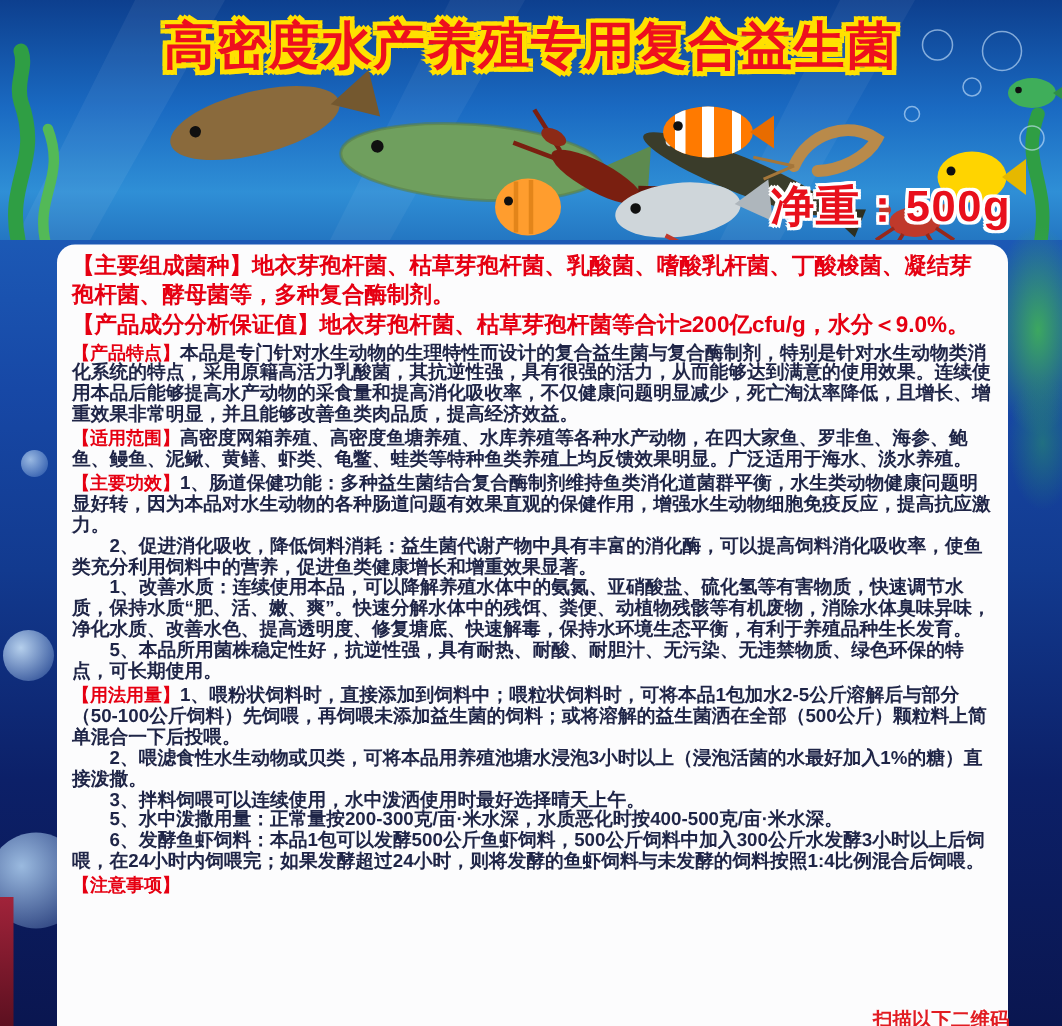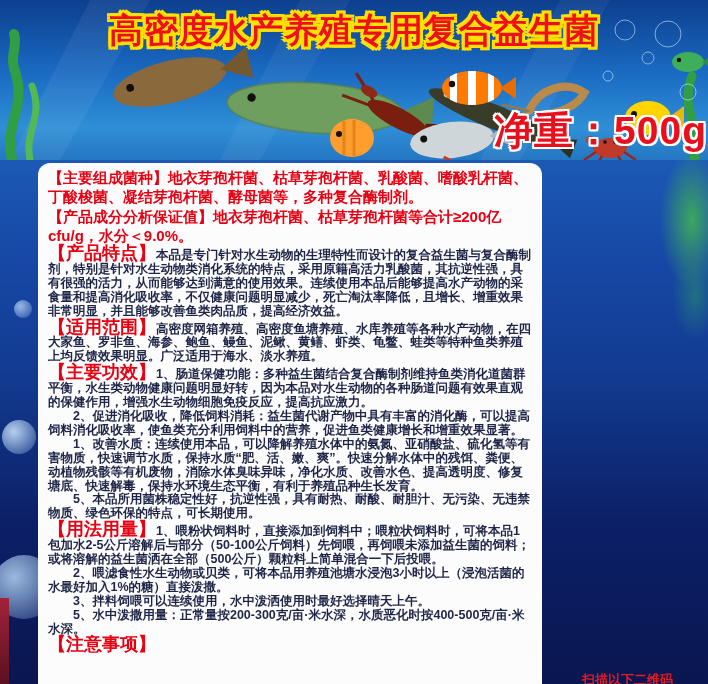--- a/index.html
+++ b/index.html
@@ -6,48 +6,48 @@
   body{font-family:"Liberation Sans","DejaVu Sans",sans-serif;}
   .page{position:relative;width:708px;height:684px;overflow:hidden;
     background:linear-gradient(180deg,#2f86d6 0px,#1d5cb8 140px,#1748a6 260px,#123a8f 380px,#0c2068 520px,#0a1650 684px);}
   
   .header{position:absolute;left:0;top:0;width:708px;height:160px;overflow:hidden;}
   .header svg{position:absolute;left:0;top:0;}
   .title{position:absolute;top:8px;left:0;right:0;text-align:center;z-index:3;
     font-size:34px;font-weight:900;letter-spacing:1px;color:#ee0f1e;white-space:nowrap;
     text-shadow:-3px -3px 0 #ffe100,3px -3px 0 #ffe100,-3px 3px 0 #ffe100,3px 3px 0 #ffe100,
       -3px 0 0 #ffe100,3px 0 0 #ffe100,0 -3px 0 #ffe100,0 3px 0 #ffe100;}
-  .net-weight{position:absolute;right:1px;bottom:2px;z-index:3;
-    font-size:39px;font-weight:900;color:#e8101c;letter-spacing:1px;
+  .net-weight{position:absolute;right:34px;bottom:2px;z-index:3;
+    font-size:29px;font-weight:900;color:#e8101c;letter-spacing:1px;
     text-shadow:-2px -2px 0 #fff,2px -2px 0 #fff,-2px 2px 0 #fff,2px 2px 0 #fff,
       -2px 0 0 #fff,2px 0 0 #fff,0 -2px 0 #fff,0 2px 0 #fff;margin-left:12px;}
   
   .deco{position:absolute;pointer-events:none;}
   .deco-green-right{right:-16px;top:150px;width:64px;height:140px;border-radius:50%;
     background:radial-gradient(closest-side,rgba(62,172,92,.95),rgba(62,172,92,0));}
   .deco-green-right2{right:-10px;top:250px;width:46px;height:90px;border-radius:50%;
     background:radial-gradient(closest-side,rgba(40,140,110,.6),rgba(40,140,110,0));}
   .deco-bubble1{left:2px;top:420px;width:34px;height:34px;border-radius:50%;
     background:radial-gradient(circle at 35% 35%,rgba(210,235,255,.85),rgba(120,180,255,.12));}
   .deco-bubble2{left:-8px;top:555px;width:64px;height:64px;border-radius:50%;
     background:radial-gradient(circle at 35% 35%,rgba(190,225,255,.8),rgba(110,170,255,.1));}
   .deco-bubble3{left:14px;top:300px;width:18px;height:18px;border-radius:50%;
     background:radial-gradient(circle at 35% 35%,rgba(210,235,255,.7),rgba(120,180,255,.1));}
   .deco-coral-left{left:0;top:598px;width:9px;height:86px;
     background:linear-gradient(180deg,#a1233a,#5c1020);}
   
-  .panel{position:absolute;left:38px;top:163px;width:504px;height:521px;box-sizing:border-box;
+  .panel{position:absolute;left:38px;top:163px;width:634px;height:521px;box-sizing:border-box;
     background:#fcfcfd;border-radius:12px 12px 0 0;padding:6px 10px 0 10px;overflow:hidden;z-index:2;}
   .section{margin:0 0 2px 0;}
   .section p{margin:0;}
   .section p.indent{text-indent:2em;}
   .sec-red p{font-size:15px;line-height:18.5px;font-weight:700;color:#e60012;}
   .sec-navy p{font-size:12.5px;line-height:13.9px;font-weight:600;color:#1f2547;}
   .sec-label{color:#e60012;font-weight:700;}
-  .sec-navy .sec-label{font-size:18px;margin-top:38px;}
+  .sec-navy .sec-label{font-size:12px;margin-top:38px;}
   .footer-note{position:absolute;left:582px;top:671px;z-index:4;
     font-size:13px;font-weight:700;color:#e11c22;white-space:nowrap;}
 </style>
 </head>
 <body>
 
 <div class="page">
 
   <div class="header">
     <svg width="708" height="160" viewBox="0 0 708 160">
@@ -187,20 +187,21 @@
           <p><span class="sec-label">【主要功效】</span>1、肠道保健功能：多种益生菌结合复合酶制剂维持鱼类消化道菌群平衡，水生类动物健康问题明显好转，因为本品对水生动物的各种肠道问题有效果直观的保健作用，增强水生动物细胞免疫反应，提高抗应激力。</p>
           <p class="indent">2、促进消化吸收，降低饲料消耗：益生菌代谢产物中具有丰富的消化酶，可以提高饲料消化吸收率，使鱼类充分利用饲料中的营养，促进鱼类健康增长和增重效果显著。</p>
           <p class="indent">1、改善水质：连续使用本品，可以降解养殖水体中的氨氮、亚硝酸盐、硫化氢等有害物质，快速调节水质，保持水质“肥、活、嫩、爽”。快速分解水体中的残饵、粪便、动植物残骸等有机废物，消除水体臭味异味，净化水质、改善水色、提高透明度、修复塘底、快速解毒，保持水环境生态平衡，有利于养殖品种生长发育。</p>
           <p class="indent">5、本品所用菌株稳定性好，抗逆性强，具有耐热、耐酸、耐胆汁、无污染、无违禁物质、绿色环保的特点，可长期使用。</p>
         </div>
         <div class="section sec-navy">
           <p><span class="sec-label">【用法用量】</span>1、喂粉状饲料时，直接添加到饲料中；喂粒状饲料时，可将本品1包加水2-5公斤溶解后与部分（50-100公斤饲料）先饲喂，再饲喂未添加益生菌的饲料；或将溶解的益生菌洒在全部（500公斤）颗粒料上简单混合一下后投喂。</p>
           <p class="indent">2、喂滤食性水生动物或贝类，可将本品用养殖池塘水浸泡3小时以上（浸泡活菌的水最好加入1%的糖）直接泼撒。</p>
           <p class="indent">3、拌料饲喂可以连续使用，水中泼洒使用时最好选择晴天上午。</p>
           <p class="indent">5、水中泼撒用量：正常量按200-300克/亩·米水深，水质恶化时按400-500克/亩·米水深。</p>
+          <p class="indent">6、发酵鱼虾饲料：本品1包可以发酵500公斤鱼虾饲料，500公斤饲料中加入300公斤水发酵3小时以上后饲喂，在24小时内饲喂完；如果发酵超过24小时，则将发酵的鱼虾饲料与未发酵的饲料按照1:4比例混合后饲喂。</p>
         </div>
         <div class="section sec-navy">
           <p><span class="sec-label">【注意事项】</span></p>
         </div>
       </div>
   </div>
 
   <div class="footer-note">扫描以下二维码</div>
 </div>
 

